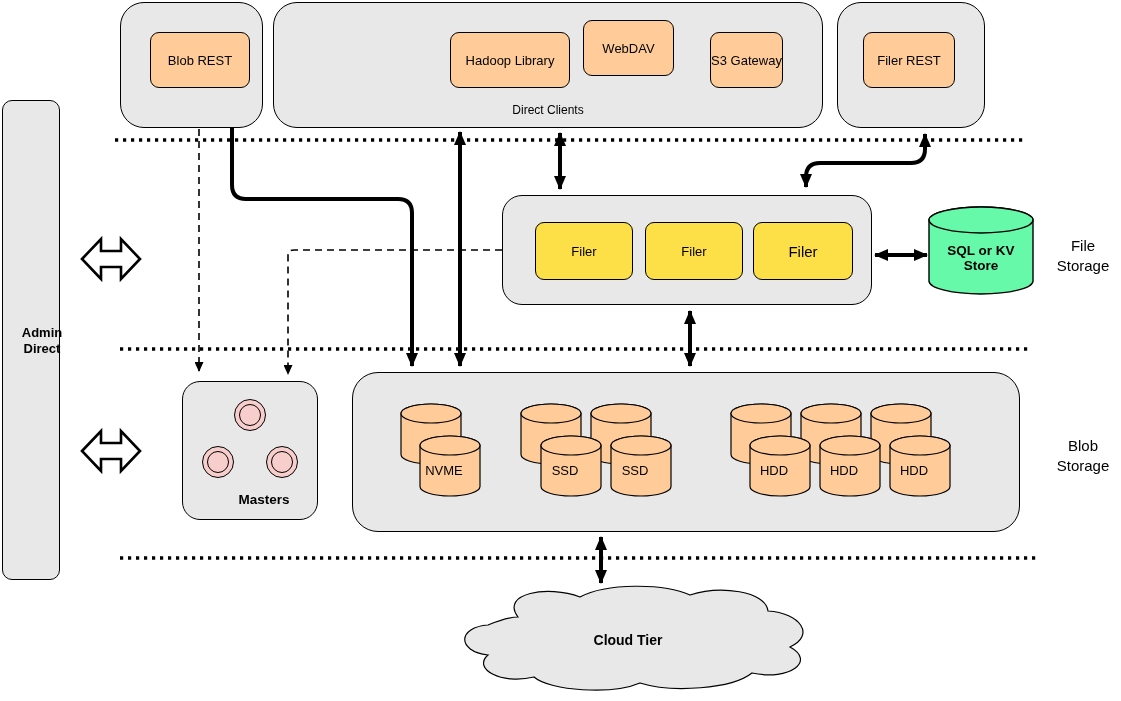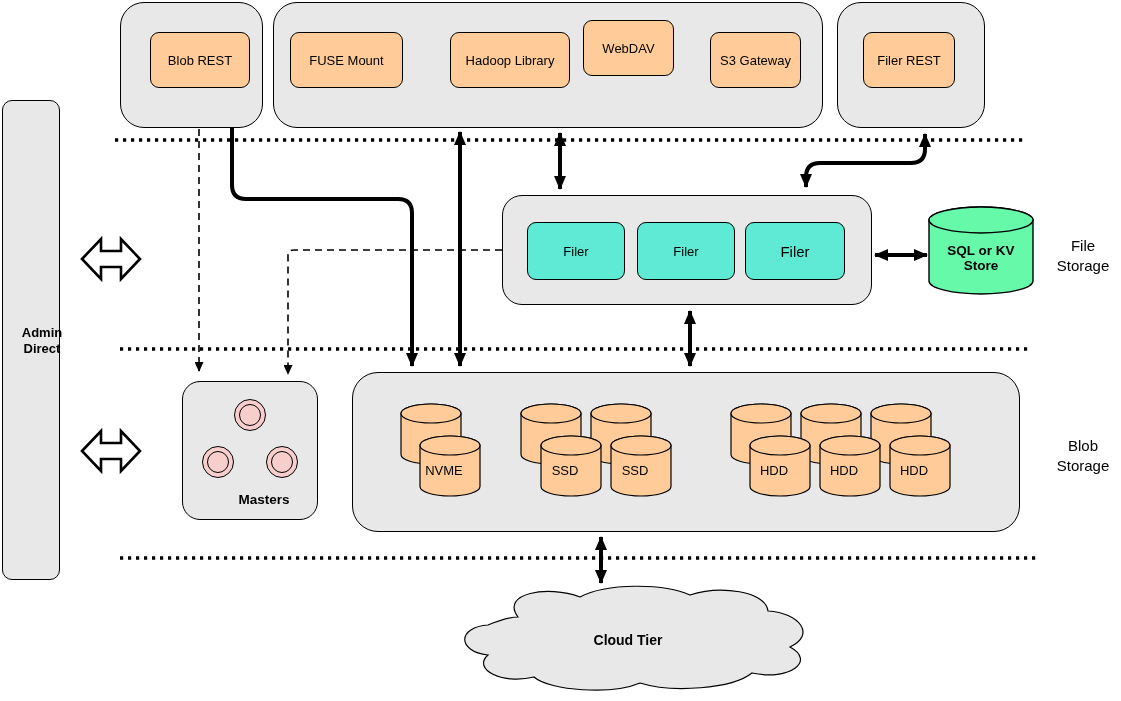--- a/index.html
+++ b/index.html
@@ -1,22 +1,22 @@
 <!DOCTYPE html>
 <html><head>
 <meta charset="utf-8">
 <style>
   html,body{margin:0;padding:0;background:#ffffff;}
   .canvas{position:relative;width:1121px;height:701px;background:#ffffff;
           font-family:"Liberation Sans",sans-serif;color:#000;overflow:hidden;}
   .grp{position:absolute;background:#E8E8E8;border:1px solid #000;box-sizing:border-box;}
   .obox{position:absolute;height:56px;background:#FFCC99;border:1px solid #000;border-radius:9px;
         box-sizing:border-box;display:flex;align-items:center;justify-content:center;font-size:13px;}
-  .gbox{position:absolute;height:58px;background:#5eead4;border:1px solid #000;border-radius:9px;
-        box-sizing:border-box;display:flex;align-items:center;justify-content:center;font-size:13px;}
+  .gbox{position:absolute;height:58px;background:#fde047;border:1px solid #000;border-radius:9px;
+        box-sizing:border-box;display:flex;align-items:center;justify-content:center;font-size:13px;margin-left:8px;}
   .lbl{position:absolute;text-align:center;}
   .caption{font-size:12px;}
   .bold{font-weight:bold;}
   .side{font-size:15px;line-height:20px;}
   .circle{position:absolute;width:32px;height:32px;border:1.5px solid #000;border-radius:50%;
           background:#F8CECC;box-sizing:border-box;display:flex;align-items:center;justify-content:center;}
   .circle .inner{width:22px;height:22px;border:1px solid #000;border-radius:50%;background:#F8CECC;box-sizing:border-box;}
   .cyl{position:absolute;}
   .cyl-label{position:absolute;width:50px;text-align:center;font-size:13px;}
   svg{display:block;}
@@ -32,32 +32,30 @@
     <span>Admin</span><br>
     <span>Direct</span>
   </div>
 
   <div class="grp" style="left:120px;top:2px;width:143px;height:126px;border-radius:24px;"></div>
   <div class="obox" style="left:150px;top:32px;width:100px;">
     <span>Blob REST</span>
   </div>
 
   <div class="grp" style="left:273px;top:2px;width:550px;height:126px;border-radius:24px;"></div>
-  <div class="obox" style="left:290px;top:32px;width:113px;">
-    <span>FUSE Mount</span>
-  </div>
   <div class="obox" style="left:450px;top:32px;width:120px;">
     <span>Hadoop Library</span>
   </div>
   <div class="obox" style="left:583px;top:20px;width:91px;">
     <span>WebDAV</span>
   </div>
-  <div class="obox" style="left:710px;top:32px;width:91px;">
+  <div class="obox" style="left:710px;top:32px;width:73px;">
     <span>S3 Gateway</span>
   </div>
+  <div class="lbl caption" style="left:273px;top:103px;width:550px;">Direct Clients</div>
 
   <div class="grp" style="left:837px;top:2px;width:148px;height:126px;border-radius:24px;"></div>
   <div class="obox" style="left:863px;top:32px;width:92px;">
     <span>Filer REST</span>
   </div>
 
   <div class="grp" style="left:502px;top:195px;width:370px;height:110px;border-radius:20px;"></div>
   <div class="gbox" style="left:527px;top:222px;width:98px;">
     <span>Filer</span>
   </div>

